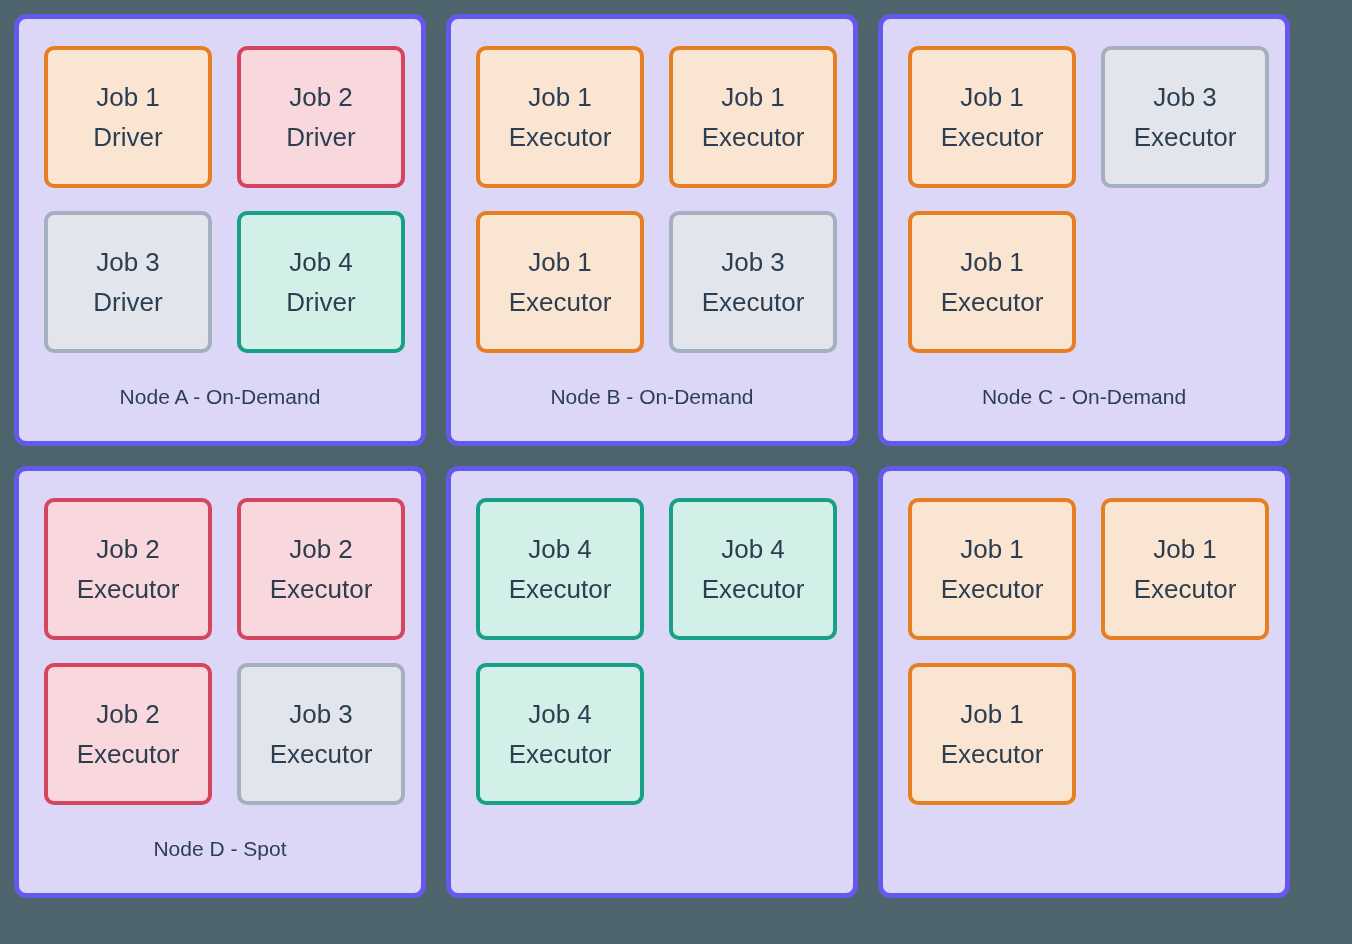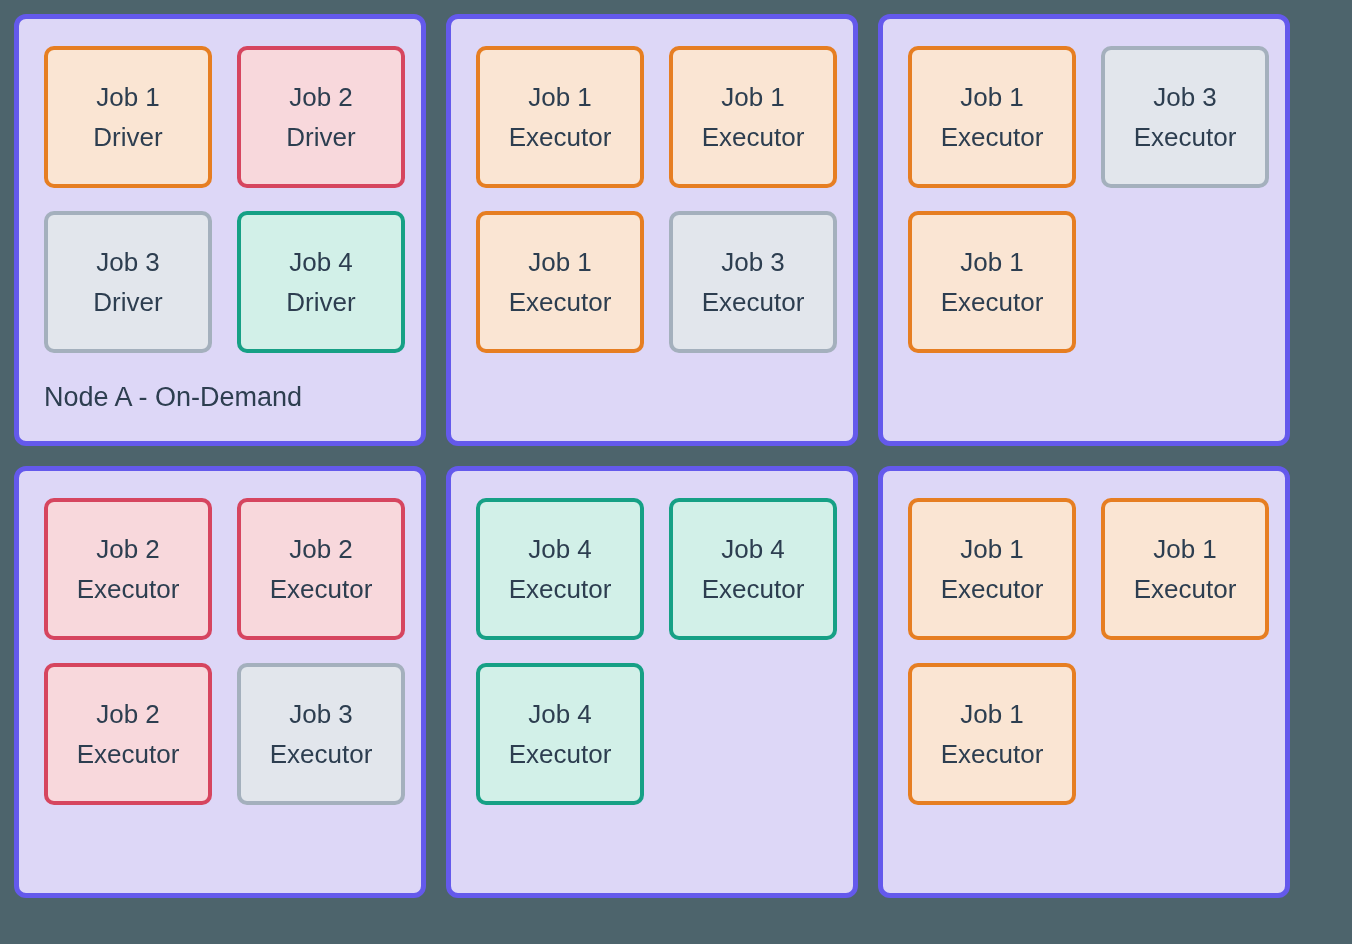--- a/index.html
+++ b/index.html
@@ -53,21 +53,22 @@
     justify-content: center;
     text-align: center;
     font-size: 26px;
     line-height: 40px;
     font-weight: 500;
     color: var(--text);
   }
   .node-label {
     margin-top: auto;
     margin-bottom: auto;
-    font-size: 27px;
+    text-align: center;
+    font-size: 21px;
     font-weight: 500;
     color: var(--text);
   }
 </style>
 </head>
 <body>
 
 <div class="page" id="diagram-root">
   <section class="node">
     <div class="jobs">
@@ -109,63 +110,66 @@
   <div class="job" style="border-color: rgb(230, 126, 34); background: rgb(250, 229, 211);">
     <div class="job-line">Job 1</div>
     <div class="job-line">Executor</div>
   </div>
 
   <div class="job" style="border-color: rgb(164, 176, 189); background: rgb(226, 230, 236);">
     <div class="job-line">Job 3</div>
     <div class="job-line">Executor</div>
   </div>
 </div>
-  </section>
-
-  <section class="node">
-    <div class="jobs">
-  <div class="job" style="border-color: rgb(230, 126, 34); background: rgb(250, 229, 211);">
-    <div class="job-line">Job 1</div>
-    <div class="job-line">Executor</div>
-  </div>
-
-  <div class="job" style="border-color: rgb(164, 176, 189); background: rgb(226, 230, 236);">
-    <div class="job-line">Job 3</div>
-    <div class="job-line">Executor</div>
-  </div>
-
-  <div class="job" style="border-color: rgb(230, 126, 34); background: rgb(250, 229, 211);">
-    <div class="job-line">Job 1</div>
-    <div class="job-line">Executor</div>
-  </div>
-</div>
-  </section>
-
-  <section class="node">
-    <div class="jobs">
-  <div class="job" style="border-color: rgb(214, 69, 95); background: rgb(248, 216, 220);">
-    <div class="job-line">Job 2</div>
-    <div class="job-line">Executor</div>
-  </div>
-
-  <div class="job" style="border-color: rgb(214, 69, 95); background: rgb(248, 216, 220);">
-    <div class="job-line">Job 2</div>
-    <div class="job-line">Executor</div>
-  </div>
-
-  <div class="job" style="border-color: rgb(214, 69, 95); background: rgb(248, 216, 220);">
-    <div class="job-line">Job 2</div>
-    <div class="job-line">Executor</div>
-  </div>
-
-  <div class="job" style="border-color: rgb(164, 176, 189); background: rgb(226, 230, 236);">
-    <div class="job-line">Job 3</div>
-    <div class="job-line">Executor</div>
-  </div>
-</div>
+    <div class="node-label">Node B - On-Demand</div>
+  </section>
+
+  <section class="node">
+    <div class="jobs">
+  <div class="job" style="border-color: rgb(230, 126, 34); background: rgb(250, 229, 211);">
+    <div class="job-line">Job 1</div>
+    <div class="job-line">Executor</div>
+  </div>
+
+  <div class="job" style="border-color: rgb(164, 176, 189); background: rgb(226, 230, 236);">
+    <div class="job-line">Job 3</div>
+    <div class="job-line">Executor</div>
+  </div>
+
+  <div class="job" style="border-color: rgb(230, 126, 34); background: rgb(250, 229, 211);">
+    <div class="job-line">Job 1</div>
+    <div class="job-line">Executor</div>
+  </div>
+</div>
+    <div class="node-label">Node C - On-Demand</div>
+  </section>
+
+  <section class="node">
+    <div class="jobs">
+  <div class="job" style="border-color: rgb(214, 69, 95); background: rgb(248, 216, 220);">
+    <div class="job-line">Job 2</div>
+    <div class="job-line">Executor</div>
+  </div>
+
+  <div class="job" style="border-color: rgb(214, 69, 95); background: rgb(248, 216, 220);">
+    <div class="job-line">Job 2</div>
+    <div class="job-line">Executor</div>
+  </div>
+
+  <div class="job" style="border-color: rgb(214, 69, 95); background: rgb(248, 216, 220);">
+    <div class="job-line">Job 2</div>
+    <div class="job-line">Executor</div>
+  </div>
+
+  <div class="job" style="border-color: rgb(164, 176, 189); background: rgb(226, 230, 236);">
+    <div class="job-line">Job 3</div>
+    <div class="job-line">Executor</div>
+  </div>
+</div>
+    <div class="node-label">Node D - Spot</div>
   </section>
 
   <section class="node">
     <div class="jobs">
   <div class="job" style="border-color: rgb(22, 160, 133); background: rgb(210, 240, 232);">
     <div class="job-line">Job 4</div>
     <div class="job-line">Executor</div>
   </div>
 
   <div class="job" style="border-color: rgb(22, 160, 133); background: rgb(210, 240, 232);">

